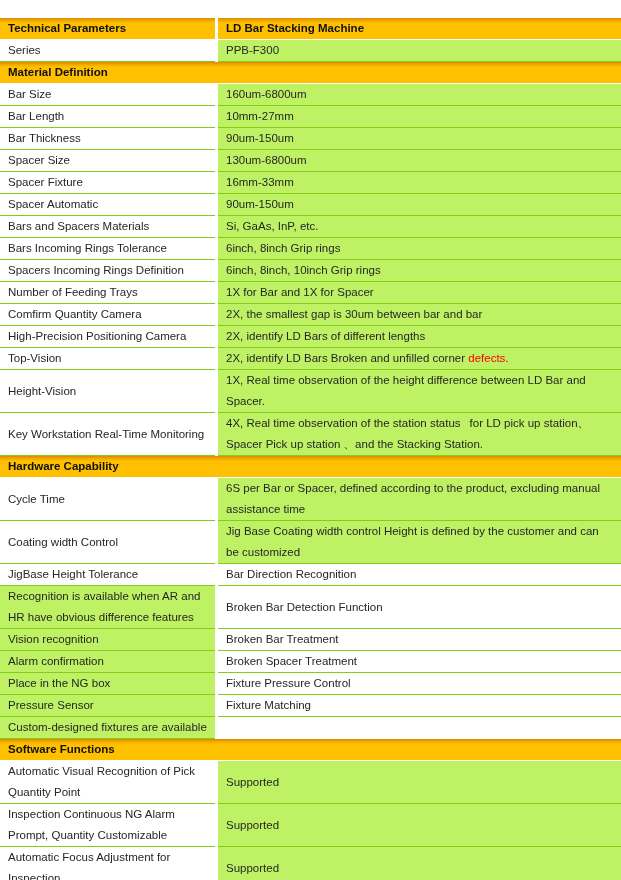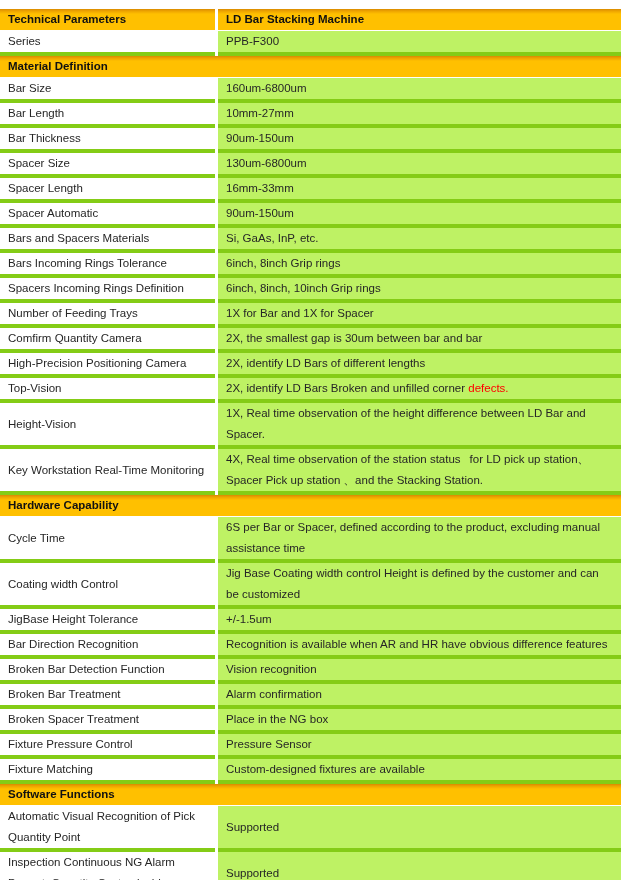--- a/index.html
+++ b/index.html
@@ -7,37 +7,37 @@
     padding: 0;
     background: #ffffff;
     font-family: "Liberation Sans", "DejaVu Sans", sans-serif;
   }
   .page {
     width: 621px;
     height: 880px;
     overflow: hidden;
     background: #ffffff;
     box-sizing: border-box;
-    padding-top: 9px;
+    padding-top: 18px;
   }
   .spec-table {
     display: grid;
     grid-template-columns: 215px 1fr;
     column-gap: 3px;
     width: 621px;
     font-size: 11.5px;
     color: #262626;
   }
   .cell {
     display: flex;
     align-items: center;
     padding: 0 8px;
     min-height: 21px;
     line-height: 21px;
-    border-bottom: 4px solid #84cc16;
+    border-bottom: 1px solid #84cc16;
     background: #ffffff;
     box-sizing: border-box;
   }
   .cell .inner { padding: 0; }
   .section-row, .title-cell {
     background: linear-gradient(180deg, #d98a00 0px, #eda300 2px, #ffc000 5px, #ffc000 100%);
     font-weight: bold;
     color: #111111;
     min-height: 21px;
     line-height: 21px;
@@ -76,21 +76,21 @@
         <span class="inner">10mm-27mm</span>
       </div>
       <div class="cell">Bar Thickness</div>
       <div class="cell value-cell">
         <span class="inner">90um-150um</span>
       </div>
       <div class="cell">Spacer Size</div>
       <div class="cell value-cell">
         <span class="inner">130um-6800um</span>
       </div>
-      <div class="cell">Spacer Length</div>
+      <div class="cell">Spacer Fixture</div>
       <div class="cell value-cell">
         <span class="inner">16mm-33mm</span>
       </div>
       <div class="cell">Spacer Automatic</div>
       <div class="cell value-cell">
         <span class="inner">90um-150um</span>
       </div>
       <div class="cell">Bars and Spacers Materials</div>
       <div class="cell value-cell">
         <span class="inner">Si, GaAs, InP, etc.</span>
@@ -130,23 +130,20 @@
       <div class="section-row">Hardware Capability</div>
       <div class="cell">Cycle Time</div>
       <div class="cell value-cell">
         <span class="inner">6S per Bar or Spacer, defined according to the product, excluding manual assistance time</span>
       </div>
       <div class="cell">Coating width Control</div>
       <div class="cell value-cell">
         <span class="inner">Jig Base Coating width control Height is defined by the customer and can be customized</span>
       </div>
       <div class="cell">JigBase Height Tolerance</div>
-      <div class="cell value-cell">
-        <span class="inner">+/-1.5um</span>
-      </div>
       <div class="cell">Bar Direction Recognition</div>
       <div class="cell value-cell">
         <span class="inner">Recognition is available when AR and HR have obvious difference features</span>
       </div>
       <div class="cell">Broken Bar Detection Function</div>
       <div class="cell value-cell">
         <span class="inner">Vision recognition</span>
       </div>
       <div class="cell">Broken Bar Treatment</div>
       <div class="cell value-cell">

